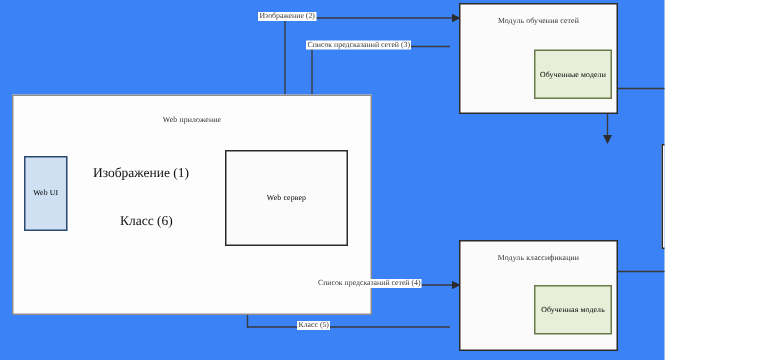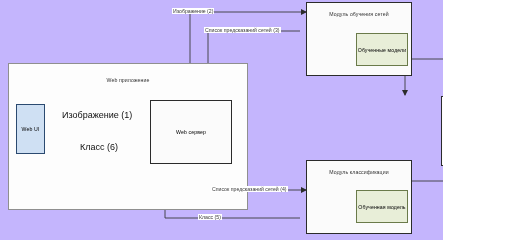--- a/index.html
+++ b/index.html
@@ -1,20 +1,20 @@
 <!DOCTYPE html>
 <html><head>
 <meta charset="utf-8">
 <style>
   html,body{margin:0;padding:0;background:#ffffff;}
   #stage{
     position:relative;
     width:443px;height:240px;
-    background:#c4b5fd;
-    font-family:Liberation Sans, sans-serif;
+    background:#3b82f6;
+    font-family:Liberation Serif, serif;
     overflow:hidden;
   }
   .svg-layer{position:absolute;left:0;top:0;width:521px;height:240px;}
   .box{position:absolute;box-sizing:border-box;}
   .group-box{
     border:1px solid #8f8f8f;
     background:#fdfdfd;
   }
   .module-box{
     border:1px solid #2b2b2b;

